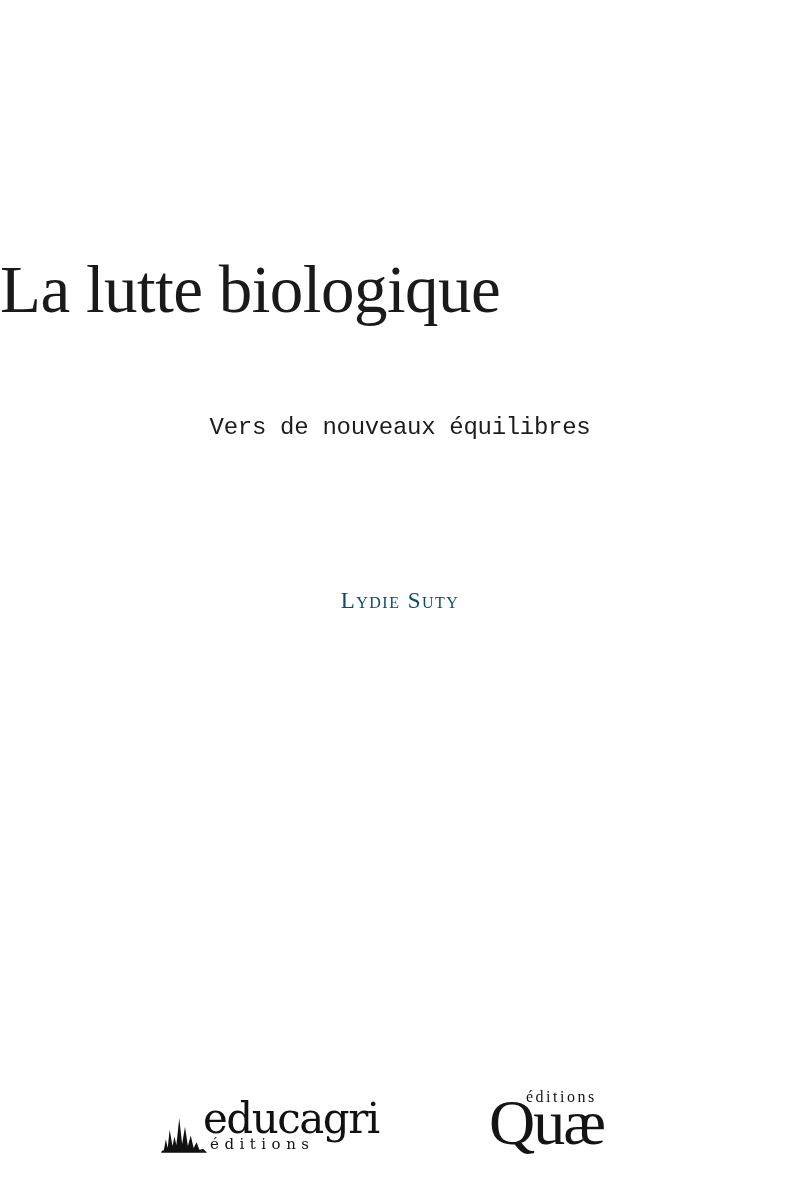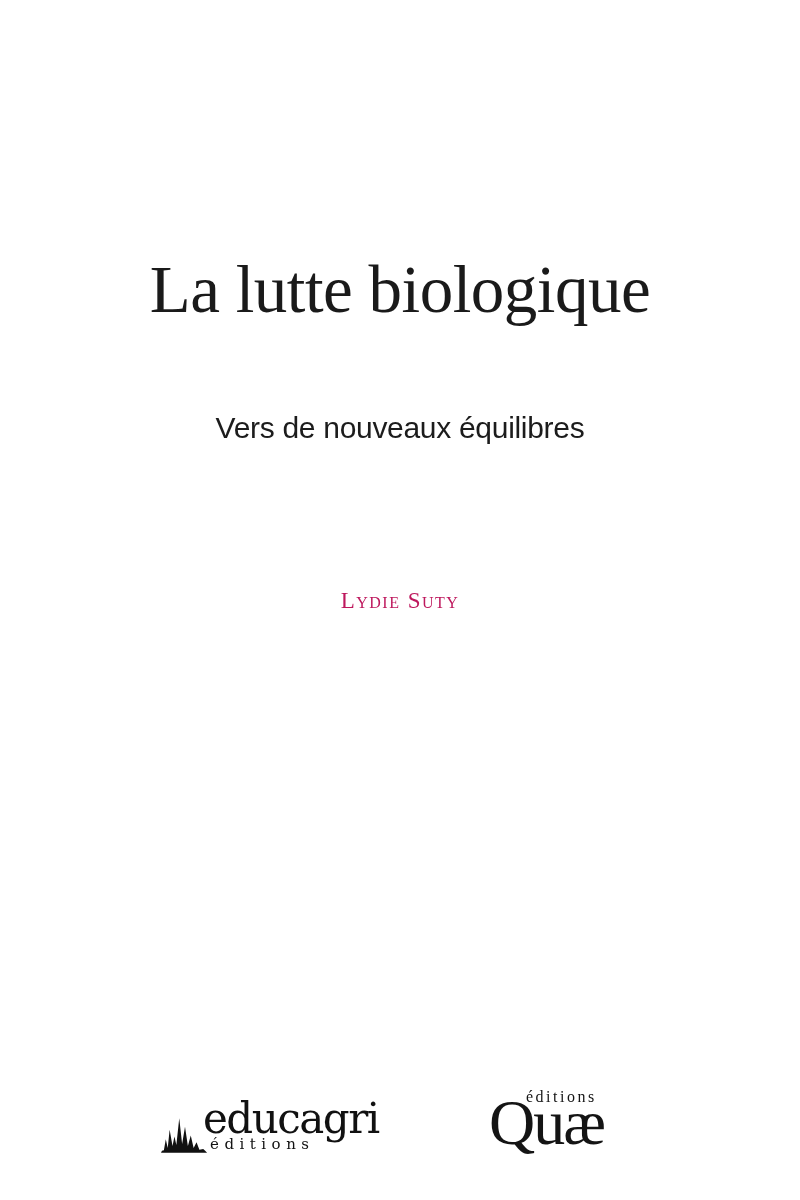--- a/index.html
+++ b/index.html
@@ -16,55 +16,55 @@
     color: #1a1a1a;
   }
 
   
   .title {
     position: absolute;
     top: 256px;
     left: 0;
     width: 800px;
     margin: 0;
-    text-align: center;
+    text-align: left;
     font-family: "Liberation Serif", serif;
     font-weight: normal;
     font-size: 67px;
     line-height: 1;
     letter-spacing: -0.5px;
     color: #1a1a1a;
   }
 
   
   .subtitle {
     position: absolute;
     top: 409px;
     left: 0;
     width: 800px;
     text-align: center;
-    font-family: Liberation Sans, sans-serif;
-    font-size: 30px;
+    font-family: Liberation Mono, monospace;
+    font-size: 24px;
     line-height: 38px;
     letter-spacing: -0.3px;
     color: #1c1c1c;
   }
 
   
   .author {
     position: absolute;
     top: 588px;
     left: 0;
     width: 800px;
     text-align: center;
     font-family: "Liberation Serif", serif;
     font-variant: small-caps;
     font-size: 23px;
     letter-spacing: 1.5px;
-    color: #be185d;
+    color: #0c4a6e;
   }
 
   
   .educagri {
     position: absolute;
     left: 164px;
     top: 1098px;
     padding-left: 39px;
     color: #111111;
   }

